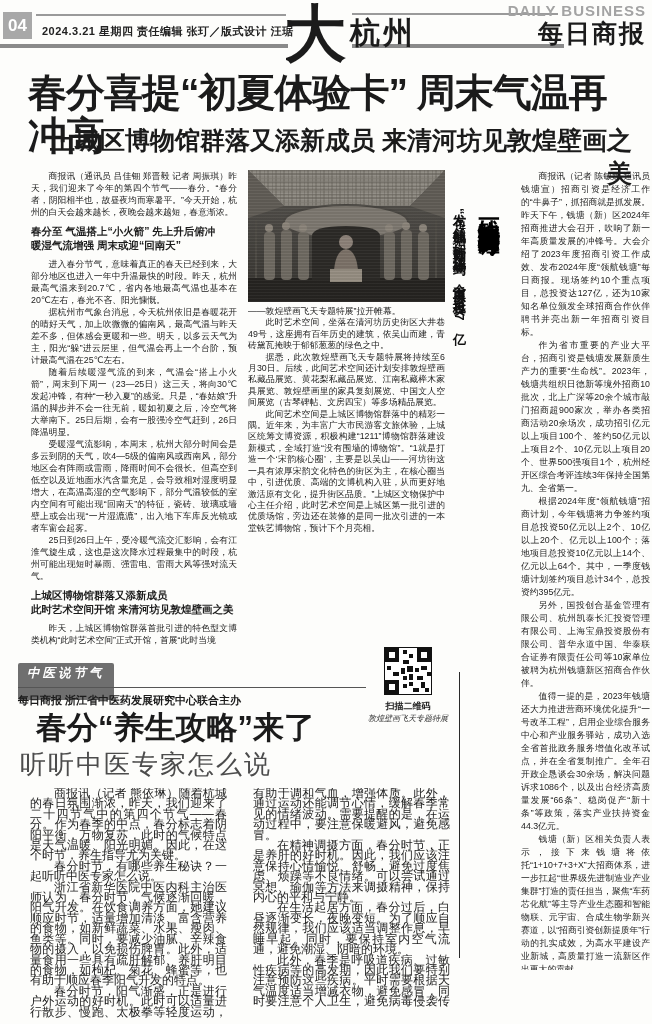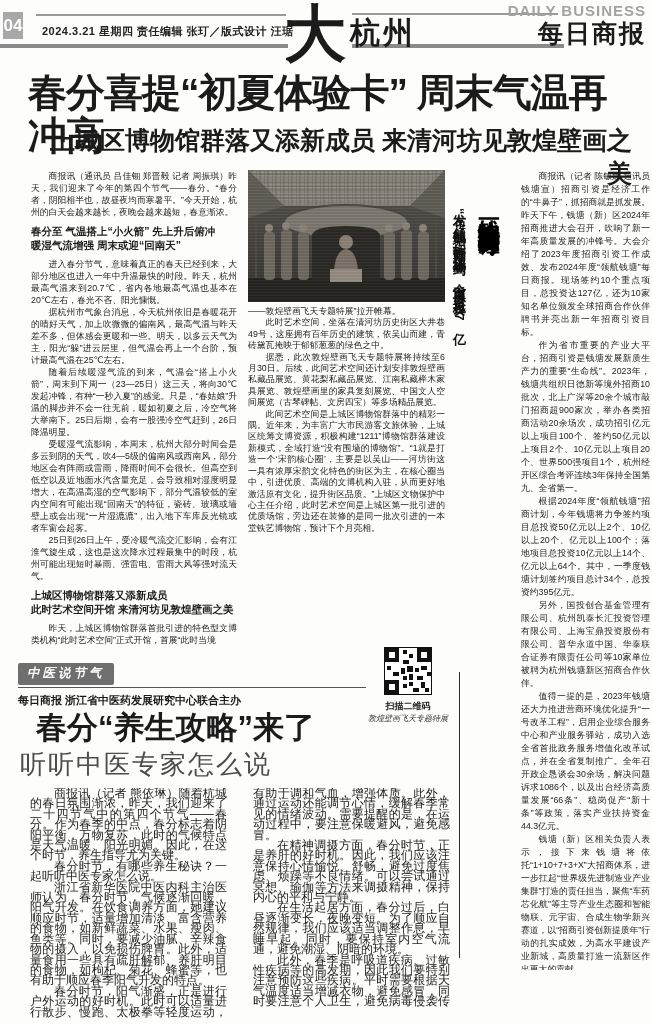--- a/index.html
+++ b/index.html
@@ -2,21 +2,21 @@
 <html><head>
 <meta charset="utf-8">
 <style>
   html,body{margin:0;padding:0;background:#e8e8e6;}
   .page{position:relative;width:652px;height:1024px;margin:0 auto;background:#fdfdfb;
         font-family:"Liberation Sans","DejaVu Sans",sans-serif;color:#1b1b1b;overflow:hidden;}
   .abs{position:absolute;}
 
   
   .rule{background:#9a9a9a;}
-  .pagenum{left:3px;top:12px;width:20px;height:27px;background:#a8a8a8;color:#fff;
+  .pagenum{left:3px;top:12px;width:29px;height:27px;background:#a8a8a8;color:#fff;
            font-size:17px;font-weight:700;text-align:center;line-height:27px;}
   .dateline{left:42px;top:24px;font-size:11px;font-weight:700;color:#222;letter-spacing:.5px;}
   .mast-big{left:284px;top:-8px;font-size:62px;font-weight:900;font-family:"DejaVu Serif","Liberation Serif",serif;}
   .mast-city{left:350px;top:13px;font-size:30px;font-weight:900;letter-spacing:3px;}
   .mast-en{right:6px;top:2px;font-size:15px;font-weight:700;color:#a3a3a3;letter-spacing:1px;}
   .mast-cn{right:6px;top:17px;font-size:25px;font-weight:900;letter-spacing:2px;}
 
   
   .h1{left:28px;top:72px;width:604px;font-size:39px;font-weight:900;letter-spacing:-1px;line-height:1.1;}
   .h2{left:28px;top:124px;width:604px;font-size:25px;font-weight:700;letter-spacing:0;text-align:right;}
@@ -38,21 +38,21 @@
   
   .vsub{left:450px;top:204px;height:460px;writing-mode:vertical-rl;font-size:13px;font-weight:700;
         letter-spacing:2px;color:#111;}
   .vrule{left:459px;top:672px;width:1px;height:286px;background:#2a2a2a;}
   .vhead{left:474px;top:203px;height:340px;writing-mode:vertical-rl;font-size:22px;font-weight:900;
          letter-spacing:1px;color:#000;}
   .qtbody{left:521px;top:170px;width:129px;height:800px;line-height:13px;overflow:hidden;}
 
   
   .badge{left:18px;top:663px;background:#6f6f6f;color:#fff;font-size:12.5px;font-weight:700;
-         font-style:italic;letter-spacing:3px;padding:2px 9px 3px 9px;border-radius:2px;}
+         font-style:italic;letter-spacing:3px;padding:2px 9px 18px 9px;border-radius:2px;}
   .tcm-hline{left:18px;top:687px;width:432px;height:1px;background:#555;}
   .organizer{left:18px;top:693px;font-size:11px;font-weight:700;}
   .tcm-h1{left:36px;top:707px;font-size:31px;font-weight:900;letter-spacing:0;}
   .tcm-h2{left:20px;top:747px;font-size:26px;font-weight:400;color:#4c4c4c;letter-spacing:2px;}
   .qrbox{left:366px;top:648px;width:84px;text-align:center;background:#fdfdfb;}
   .qrcap1{font-size:9px;font-weight:700;margin-top:2px;}
   .qrcap2{font-size:8px;font-style:italic;color:#333;}
   .tcmbody{left:30px;top:788px;width:420px;height:234px;column-count:2;column-gap:26px;
            font-size:12px;line-height:10.4px;overflow:hidden;}
 </style>

